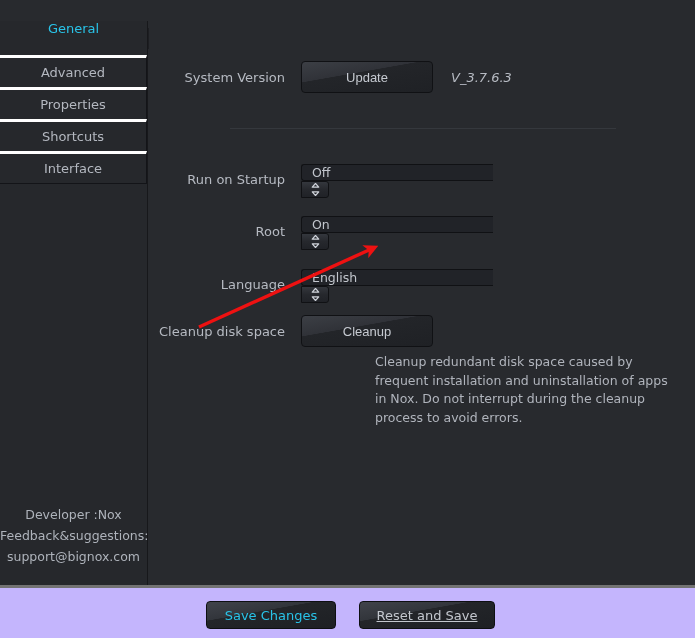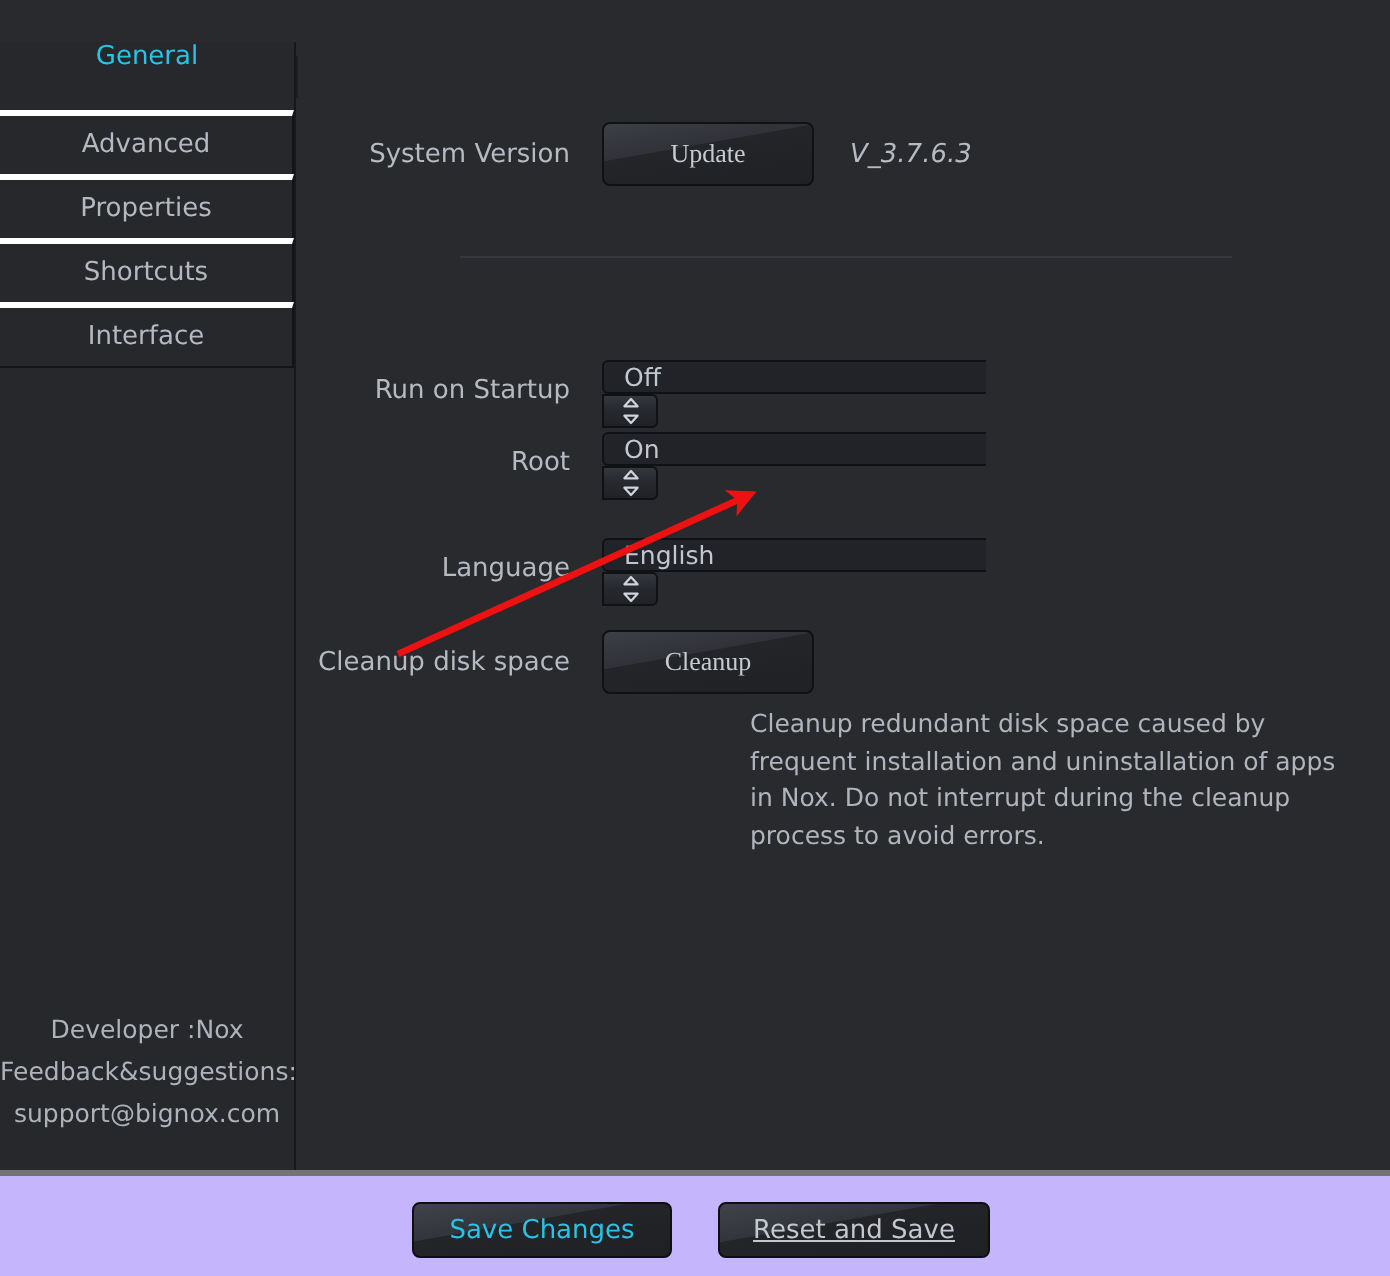--- a/index.html
+++ b/index.html
@@ -108,29 +108,29 @@
   .row-label {
     width: 152px;
     text-align: right;
     color: #b6bac2;
     font-size: 13px;
     padding-right: 16px;
   }
 
   
   .btn3d {
-    width: 106px; height: 32px;
+    width: 132px; height: 32px;
     border: 1px solid #101114;
     border-radius: 4px;
     background: linear-gradient(170deg, #3c3f45 0%, #303238 38%, #232529 39%, #1f2125 100%);
     color: #c6cad1;
     font-size: 13px;
     display: flex; align-items: center; justify-content: center;
     cursor: pointer;
-    font-family: Liberation Serif, serif;
+    font-family: Liberation Sans, sans-serif;
   }
 
   .version-text {
     margin-left: 18px;
     color: #b6bac2;
     font-size: 13px;
     font-style: italic;
   }
 
   
@@ -255,21 +255,21 @@
   <div class="main">
 
     <div class="row" style="left:0; top:40px;">
       <div class="row-label">System Version</div>
       <button class="btn3d">Update</button>
       <span class="version-text">V_3.7.6.3</span>
     </div>
 
     <div class="divider"></div>
 
-    <div class="row" style="left:0; top:143px;margin-top:16px;">
+    <div class="row" style="left:0; top:143px;">
       <div class="row-label">Run on Startup</div>
       <div class="dropdown">
         <div class="dropdown-field">Off</div>
         <div class="dropdown-spin">
           <svg width="11" height="15" viewBox="0 0 11 16">
             <path d="M5.5 1.6 L9 5.5 L2 5.5 Z M5.5 14.4 L9 10.5 L2 10.5 Z" fill="none" stroke="#cfd3da" stroke-width="1.2" stroke-linejoin="round"></path>
           </svg>
         </div>
       </div>
     </div>

